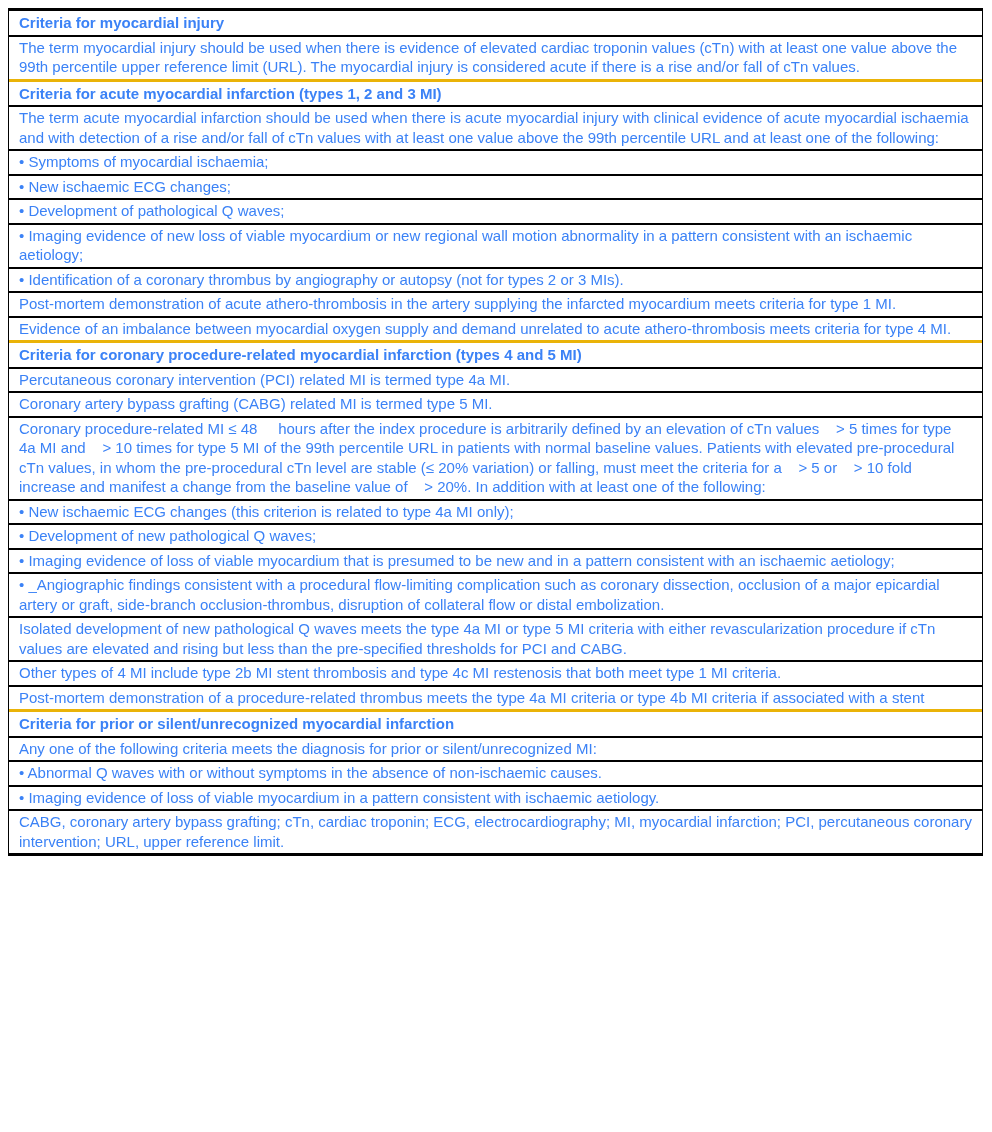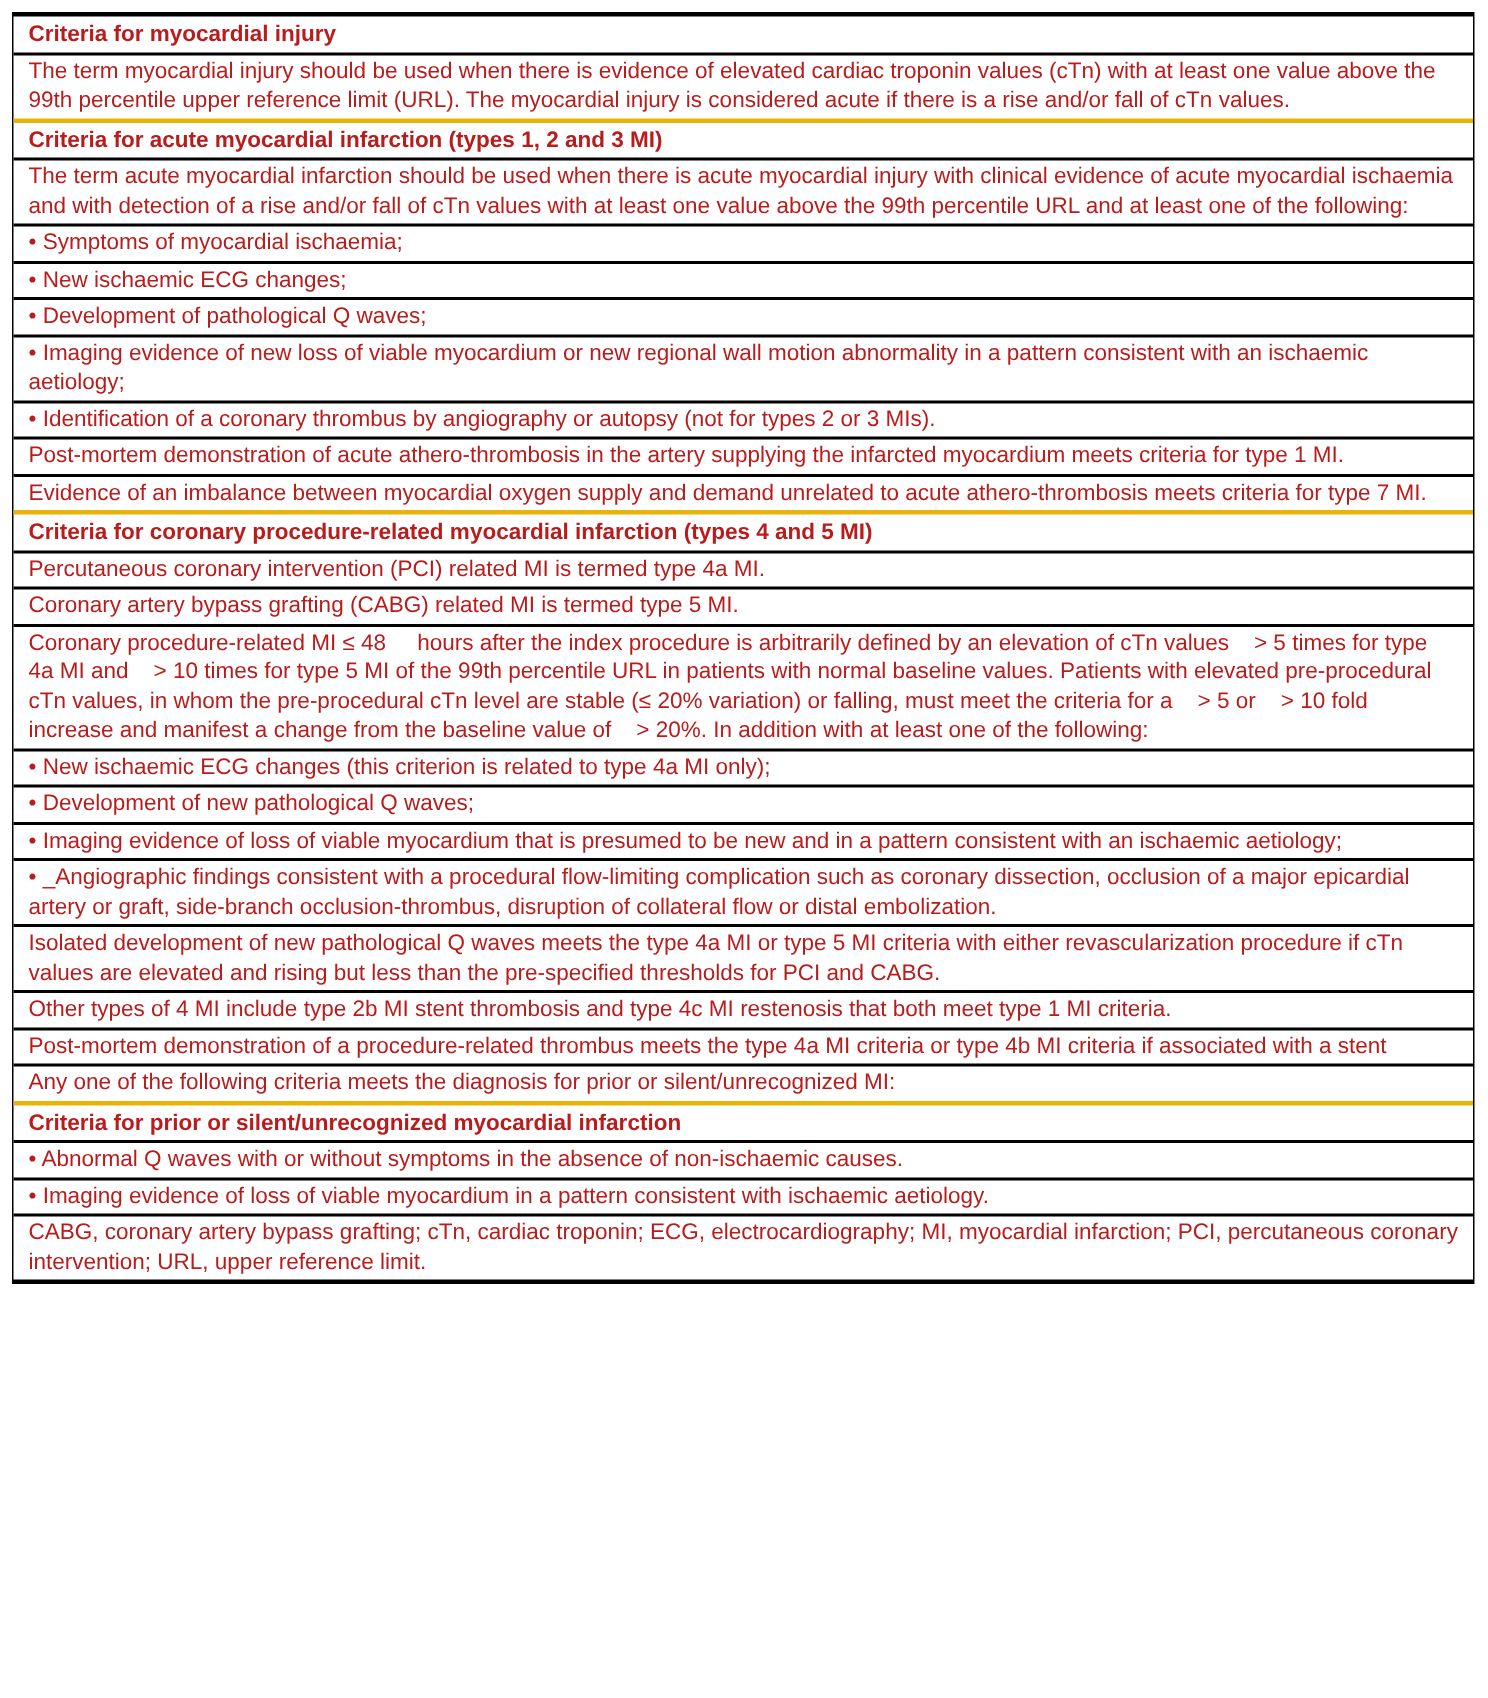--- a/index.html
+++ b/index.html
@@ -20,21 +20,21 @@
     border-bottom: 3px solid #000;
     border-left: 1px solid #000;
     border-right: 1px solid #000;
     background: #ffffff;
   }
   .row {
     font-size: 15px;
     line-height: 19.5px;
     padding: 1px 10px 2px 10px;
     border-top: 2px solid #000;
-    color: #b91c1c;
+    color: #3b82f6;
   }
   .row:first-child { border-top: none; }
   .row.header {
     font-weight: bold;
     border-top: 3px solid #eab308;
     padding-top: 2px;
   }
   .row.header:first-child { border-top: none; }
   .it { }
 </style>
@@ -46,31 +46,31 @@
       <div class="row header"><span>Criteria for myocardial injury</span></div>
       <div class="row"><span>The term myocardial injury should be used when there is evidence of elevated cardiac troponin values (cTn) with at least one value above the 99th percentile upper reference limit (URL). The myocardial injury is considered acute if there is a rise and/or fall of cTn values.</span></div>
       <div class="row header"><span>Criteria for acute myocardial infarction (types 1, 2 and 3 MI)</span></div>
       <div class="row"><span>The term acute myocardial infarction should be used when there is acute myocardial injury with clinical evidence of acute myocardial ischaemia and with detection of a rise and/or fall of cTn values with at least one value above the 99th percentile URL and at least one of the following:</span></div>
       <div class="row"><span>• Symptoms of myocardial ischaemia;</span></div>
       <div class="row"><span>• New ischaemic ECG changes;</span></div>
       <div class="row"><span>• Development of pathological Q waves;</span></div>
       <div class="row"><span>• Imaging evidence of new loss of viable myocardium or new regional wall motion abnormality in a pattern consistent with an ischaemic aetiology;</span></div>
       <div class="row"><span>• Identification of a coronary thrombus by angiography or autopsy (not for types 2 or 3 MIs).</span></div>
       <div class="row"><span>Post-mortem demonstration of acute athero-thrombosis in the artery supplying the infarcted myocardium meets criteria for </span><span class="it">type 1 MI.</span></div>
-      <div class="row"><span>Evidence of an imbalance between myocardial oxygen supply and demand unrelated to acute athero-thrombosis meets criteria for </span><span class="it">type 7 MI.</span></div>
+      <div class="row"><span>Evidence of an imbalance between myocardial oxygen supply and demand unrelated to acute athero-thrombosis meets criteria for </span><span class="it">type 4 MI.</span></div>
       <div class="row header"><span>Criteria for coronary procedure-related myocardial infarction (types 4 and 5 MI)</span></div>
       <div class="row"><span>Percutaneous coronary intervention (PCI) related MI is termed </span><span class="it">type 4a MI.</span></div>
       <div class="row"><span>Coronary artery bypass grafting (CABG) related MI is termed </span><span class="it">type 5 MI.</span></div>
       <div class="row"><span>Coronary procedure-related MI ≤ 48&nbsp;&nbsp;&nbsp;&nbsp;&nbsp;hours after the index procedure is arbitrarily defined by an elevation of cTn values&nbsp;&nbsp;&nbsp;&nbsp;&gt; 5 times for </span><span class="it">type 4a MI</span><span> and&nbsp;&nbsp;&nbsp;&nbsp;&gt; 10 times for </span><span class="it">type 5 MI</span><span> of the 99th percentile URL in patients with normal baseline values. Patients with elevated pre-procedural cTn values, in whom the pre-procedural cTn level are stable (≤ 20% variation) or falling, must meet the criteria for a&nbsp;&nbsp;&nbsp;&nbsp;&gt; 5 or&nbsp;&nbsp;&nbsp;&nbsp;&gt; 10 fold increase and manifest a change from the baseline value of&nbsp;&nbsp;&nbsp;&nbsp;&gt; 20%. In addition with at least one of the following:</span></div>
       <div class="row"><span>• New ischaemic ECG changes (this criterion is related to </span><span class="it">type 4a MI</span><span> only);</span></div>
       <div class="row"><span>• Development of new pathological Q waves;</span></div>
       <div class="row"><span>• Imaging evidence of loss of viable myocardium that is presumed to be new and in a pattern consistent with an ischaemic aetiology;</span></div>
       <div class="row"><span>• _Angiographic findings consistent with a procedural flow-limiting complication such as coronary dissection, occlusion of a major epicardial artery or graft, side-branch occlusion-thrombus, disruption of collateral flow or distal embolization.</span></div>
       <div class="row"><span>Isolated development of new pathological Q waves meets the </span><span class="it">type 4a MI</span><span> or </span><span class="it">type 5 MI</span><span> criteria with either revascularization procedure if cTn values are elevated and rising but less than the pre-specified thresholds for PCI and CABG.</span></div>
       <div class="row"><span>Other types of 4 MI include </span><span class="it">type 2b MI</span><span> stent thrombosis and </span><span class="it">type 4c MI</span><span> restenosis that both meet </span><span class="it">type 1 MI</span><span> criteria.</span></div>
       <div class="row"><span>Post-mortem demonstration of a procedure-related thrombus meets the type 4a MI criteria or type 4b MI criteria if associated with a stent</span></div>
+      <div class="row header"><span>Criteria for prior or silent/unrecognized myocardial infarction</span></div>
       <div class="row"><span>Any one of the following criteria meets the diagnosis for prior or silent/unrecognized MI:</span></div>
-      <div class="row header"><span>Criteria for prior or silent/unrecognized myocardial infarction</span></div>
       <div class="row"><span>• Abnormal Q waves with or without symptoms in the absence of non-ischaemic causes.</span></div>
       <div class="row"><span>• Imaging evidence of loss of viable myocardium in a pattern consistent with ischaemic aetiology.</span></div>
       <div class="row"><span>CABG, coronary artery bypass grafting; cTn, cardiac troponin; ECG, electrocardiography; MI, myocardial infarction; PCI, percutaneous coronary intervention; URL, upper reference limit.</span></div>
     </div>
 </div>
 
 </body></html>

